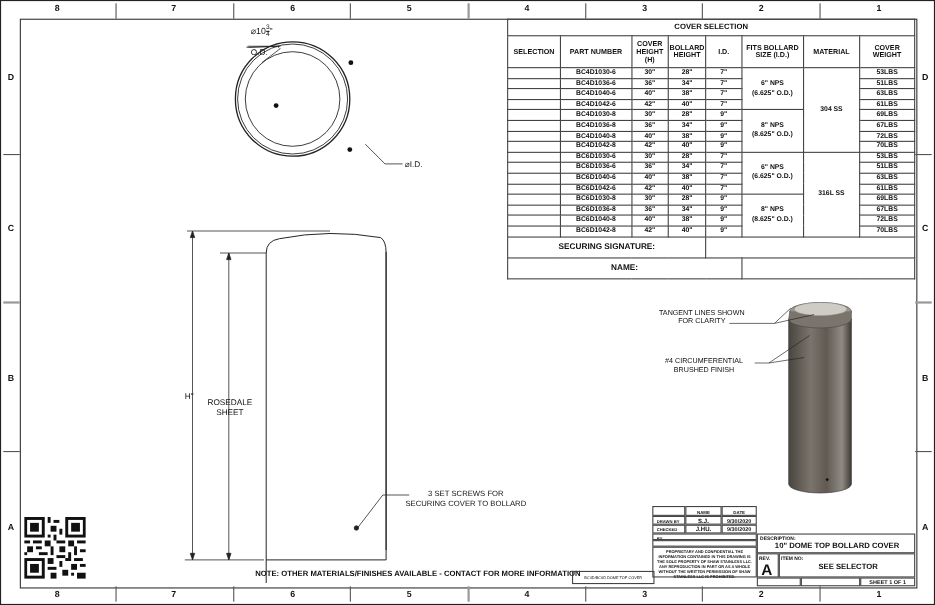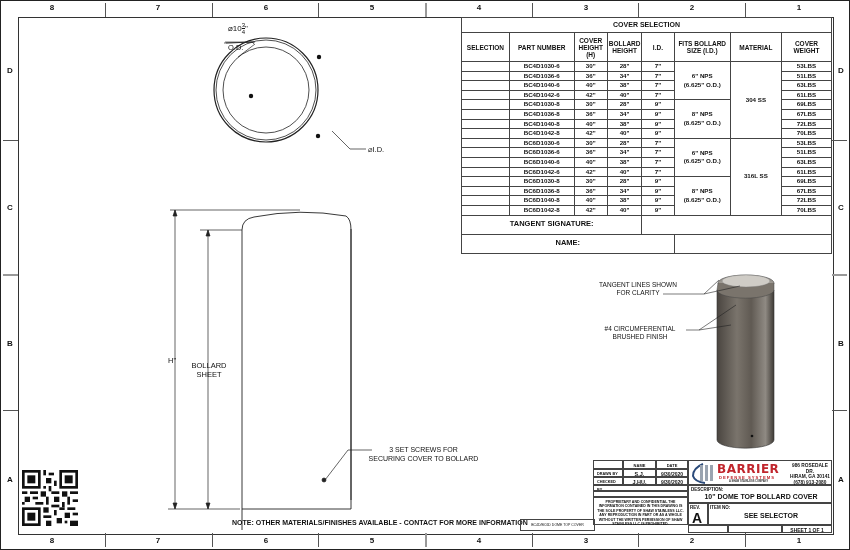--- a/index.html
+++ b/index.html
@@ -159,21 +159,21 @@
 </svg>
 
 <div class="label" style="left:228px;top:22px;font-size:8px;text-align:left">
   <span>⌀</span><span>10</span><span style="display:inline-block;vertical-align:middle;font-size:6px;line-height:6px;text-align:center"><span style="display:block;border-bottom:1px solid #111">3</span><span style="display:block">4</span></span><span>"</span>
 </div>
 <div class="label" style="left:228px;top:43px;font-size:7.5px">O.D.</div>
 <div class="label" style="left:368px;top:145px;font-size:7.5px">⌀I.D.</div>
 
 <div class="label" style="left:168px;top:356px">H"</div>
 <div class="label" style="left:186px;top:361px;width:46px">
-  <div>BOLLARD</div>
+  <div>ROSEDALE</div>
   <div>SHEET</div>
 </div>
 <div class="label" style="left:356px;top:445px;width:135px;font-size:7px">
   <div>3 SET SCREWS FOR</div>
   <div>SECURING COVER TO BOLLARD</div>
 </div>
 
 <div class="label" style="left:588px;top:281px;width:100px;font-size:6.5px;line-height:8px">
   <div>TANGENT LINES SHOWN</div>
   <div>FOR CLARITY</div>
@@ -350,21 +350,21 @@
   </tr>
   <tr>
     <td></td>
     <td>BC6D1042-8</td>
     <td>42"</td>
     <td>40"</td>
     <td>9"</td>
     <td>70LBS</td>
   </tr>
   <tr class="approval-row">
-    <td colspan="4">TANGENT SIGNATURE:</td>
+    <td colspan="4">SECURING SIGNATURE:</td>
     <td colspan="4"></td>
   </tr>
   <tr class="date-row">
     <td colspan="5">NAME:</td>
     <td colspan="3"></td>
   </tr>
 </tbody>
   </table>
 
 <div class="note">NOTE: OTHER MATERIALS/FINISHES AVAILABLE - CONTACT FOR MORE INFORMATION</div>
@@ -426,36 +426,20 @@
   <div class="cell" style="left:0;top:9px;width:30px;height:8px;line-height:8px;padding-left:3px;font-size:3.8px">DRAWN BY</div>
   <div class="cell" style="left:30px;top:9px;width:33px;height:8px;text-align:center;line-height:8px;font-size:5.5px">S.J.</div>
   <div class="cell" style="left:63px;top:9px;width:32px;height:8px;text-align:center;line-height:8px;font-size:5px">9/30/2020</div>
   <div class="cell" style="left:0;top:17px;width:30px;height:8px;line-height:8px;padding-left:3px;font-size:3.8px">CHECKED BY</div>
   <div class="cell" style="left:30px;top:17px;width:33px;height:8px;text-align:center;line-height:8px;font-size:5.5px">J.HU.</div>
   <div class="cell" style="left:63px;top:17px;width:32px;height:8px;text-align:center;line-height:8px;font-size:5px">9/30/2020</div>
   <div class="cell" style="left:0;top:25px;width:95px;height:6px"></div>
   <div class="cell" style="left:0;top:31px;width:95px;height:6px"></div>
   <div class="cell" style="left:0;top:37px;width:95px;height:28px;text-align:center;font-size:3.6px;line-height:4.4px;padding:2px 3px">PROPRIETARY AND CONFIDENTIAL THE INFORMATION CONTAINED IN THIS DRAWING IS THE SOLE PROPERTY OF SHAW STAINLESS LLC. ANY REPRODUCTION IN PART OR AS A WHOLE WITHOUT THE WRITTEN PERMISSION OF SHAW STAINLESS LLC IS PROHIBITED.</div>
 
-  <div class="cell" style="left:95px;top:0;width:144px;height:25px">
-    <svg style="position:absolute;left:2px;top:1px" width="26" height="22">
-      <path d="M12,2 Q2,6 2,14 Q4,20 14,21" fill="none" stroke="#2a4a7a" stroke-width="2"></path>
-      <rect x="9" y="3" width="3" height="16" fill="#9aa4b0"></rect>
-      <rect x="14" y="3" width="3" height="16" fill="#9aa4b0"></rect>
-      <rect x="19" y="3" width="3" height="16" fill="#9aa4b0"></rect>
-    </svg>
-    <div style="position:absolute;left:28px;top:1px;font-size:12px;font-weight:900;color:#c0262d;letter-spacing:0.5px;font-family:'DejaVu Sans',sans-serif">BARRIER</div>
-    <div style="position:absolute;left:30px;top:14px;font-size:4.2px;color:#c0262d;letter-spacing:1px">DEFENSE SYSTEMS</div>
-    <div style="position:absolute;left:40px;top:19px;font-size:2.6px;color:#333">A SHAW STAINLESS COMPANY</div>
-    <div style="position:absolute;left:99px;top:2px;font-size:4.8px;line-height:5.6px;text-align:center;width:44px">
-      <div>986 ROSEDALE DR.</div>
-      <div>HIRAM, GA 30141</div>
-      <div>(678) 913-2080</div>
-    </div>
-  </div>
   <div class="cell" style="left:95px;top:25px;width:144px;height:18px">
     <div style="position:absolute;left:2px;top:1px;font-size:4.5px">DESCRIPTION:</div>
     <div style="position:absolute;left:0;top:7px;width:144px;text-align:center;font-size:7px">10" DOME TOP BOLLARD COVER</div>
   </div>
   <div class="cell" style="left:95px;top:43px;width:20px;height:22px">
     <div style="position:absolute;left:1px;top:1px;font-size:4.5px">REV.</div>
     <div style="position:absolute;left:3px;top:6px;font-size:14px;font-weight:900">A</div>
   </div>
   <div class="cell" style="left:115px;top:43px;width:124px;height:22px">
     <div style="position:absolute;left:1px;top:1px;font-size:4.5px">ITEM NO:</div>

